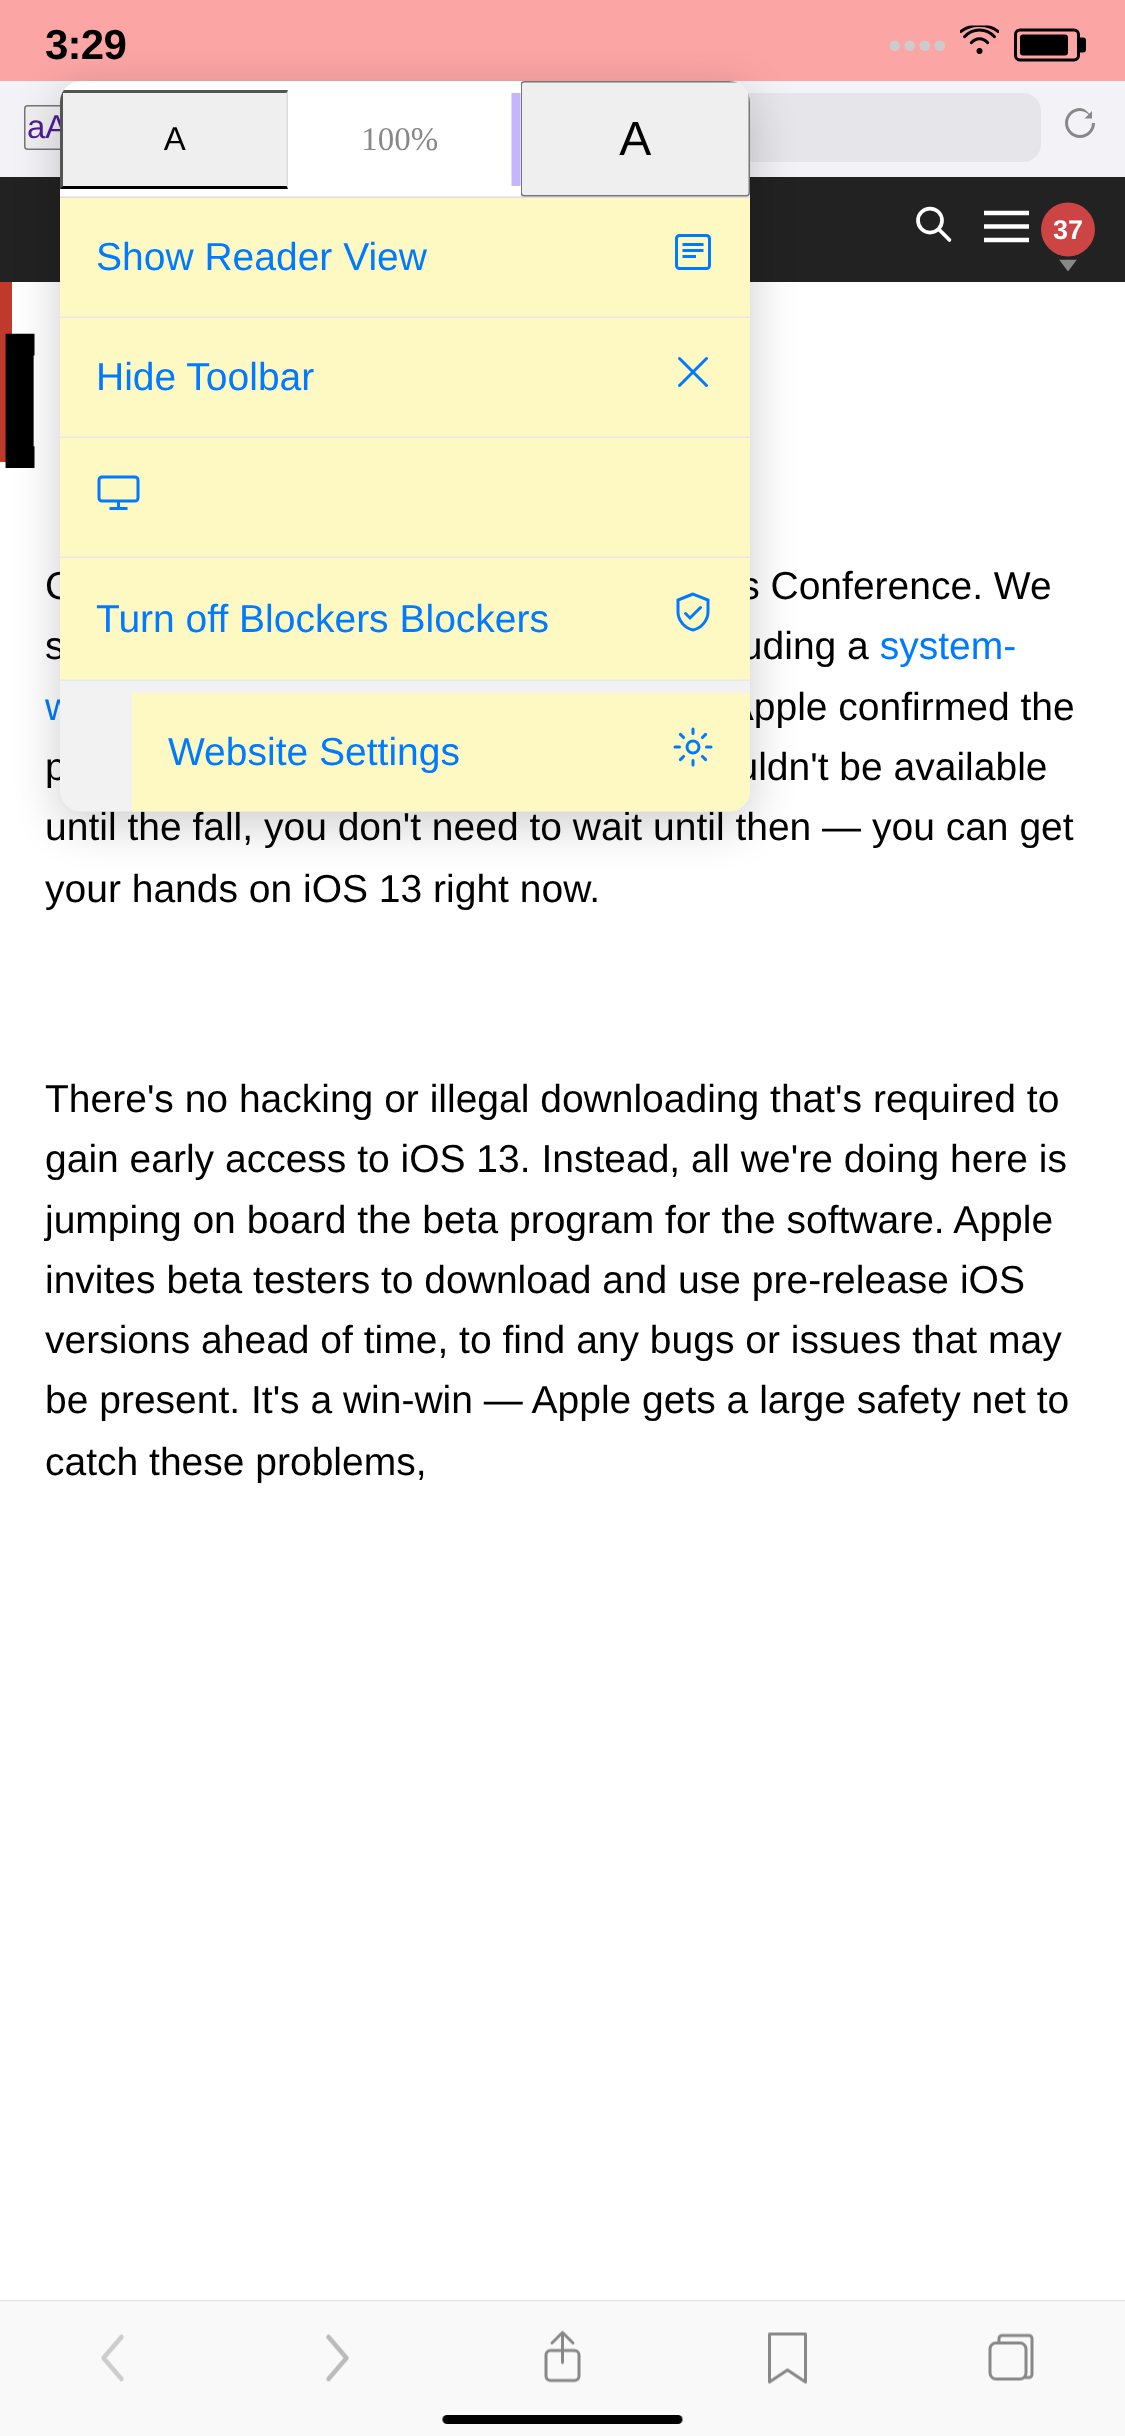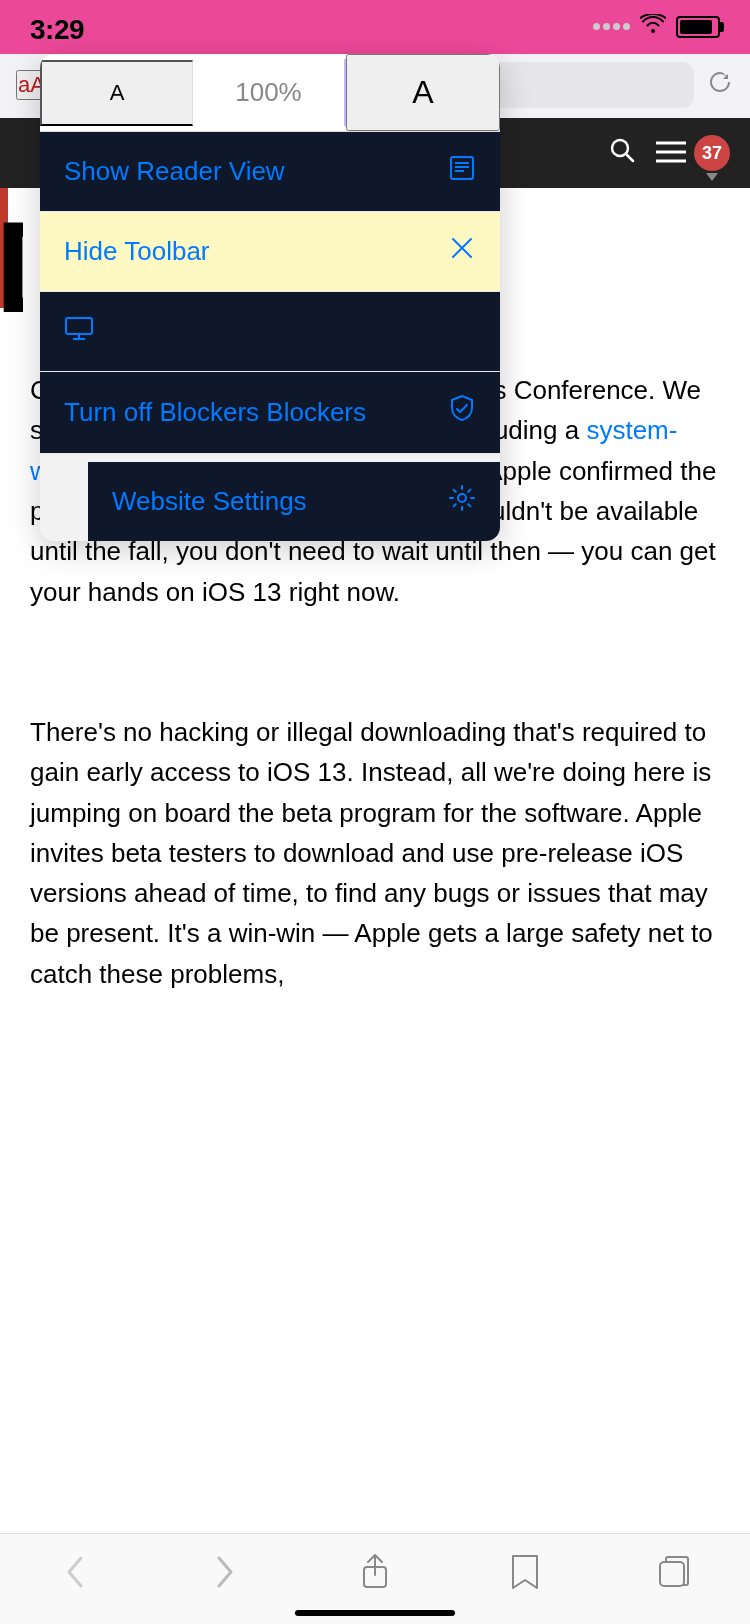--- a/index.html
+++ b/index.html
@@ -10,23 +10,23 @@
       font-family: -apple-system, 'Helvetica Neue', Arial, sans-serif;
       background: #fff;
       overflow-x: hidden;
       position: relative;
     }
 
     
     .status-bar {
       display: flex;
       justify-content: space-between;
-      align-items: flex-start;
+      align-items: center;
       padding: 14px 30px 8px 30px;
-      background: #ec4899;
+      background: #fca5a5;
       height: 54px;
     }
     .status-time {
       font-size: 28px;
       font-weight: 600;
       color: #000;
       letter-spacing: -0.5px;
     }
     .status-icons {
       display: flex;
@@ -55,21 +55,21 @@
     
     .url-bar-container {
       background: #f2f2f7;
       padding: 8px 16px 10px 16px;
       display: flex;
       align-items: center;
       gap: 12px;
     }
     .aa-button {
       font-size: 22px;
-      color: #b91c1c;
+      color: #4c1d95;
       font-weight: 500;
       white-space: nowrap;
     }
     .url-bar {
       flex: 1;
       background: #e5e5ea;
       border-radius: 12px;
       padding: 10px 16px;
       display: flex;
       align-items: center;
@@ -115,40 +115,41 @@
       padding: 18px 0;
       font-size: 22px;
       color: #000;
       font-weight: 400;
       border-right: 1px solid #ddd;
     }
     .font-size-percent {
       flex: 1;
       text-align: center;
       padding: 18px 0;
-      font-size: 26px;
+      font-size: 22px;
       color: #888;
-      border-right: 2px solid #c4b5fd;
+      border-right: 6px solid #c4b5fd;
+      font-family: Liberation Serif, serif;
     }
     .font-size-large {
       flex: 1;
       text-align: center;
       padding: 18px 0;
       font-size: 32px;
       color: #000;
       font-weight: 400;
     }
 
     
     .menu-item {
       display: flex;
       align-items: center;
       justify-content: space-between;
       padding: 22px 24px;
-      background: #0f172a;
+      background: #fef9c3;
       border-bottom: 1px solid #e8e8e8;
       cursor: pointer;
     }
     .menu-item:last-child {
       border-bottom: none;
       margin-left: 48px;
     }
     .menu-item.highlighted {
       background: #fef9c3;
     }

